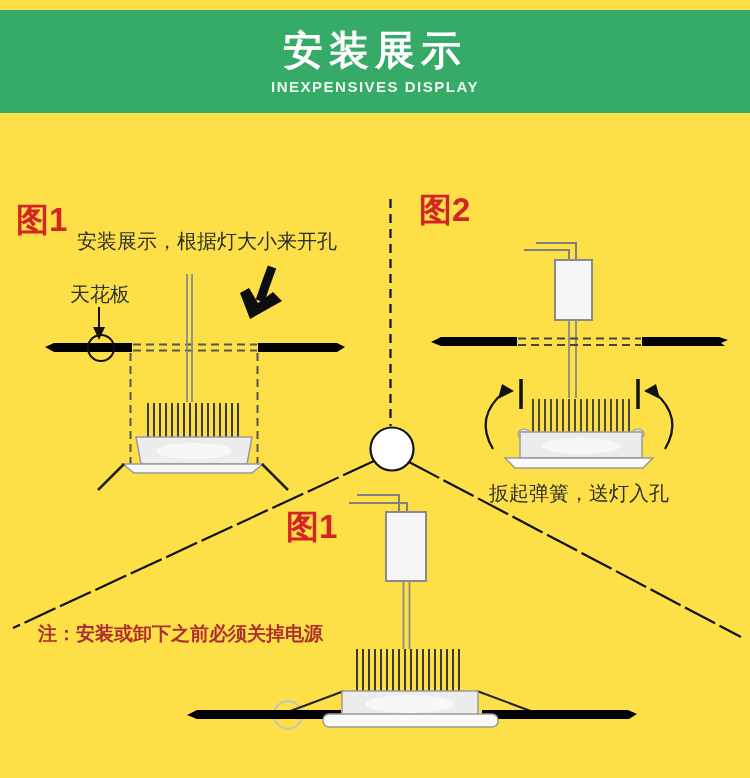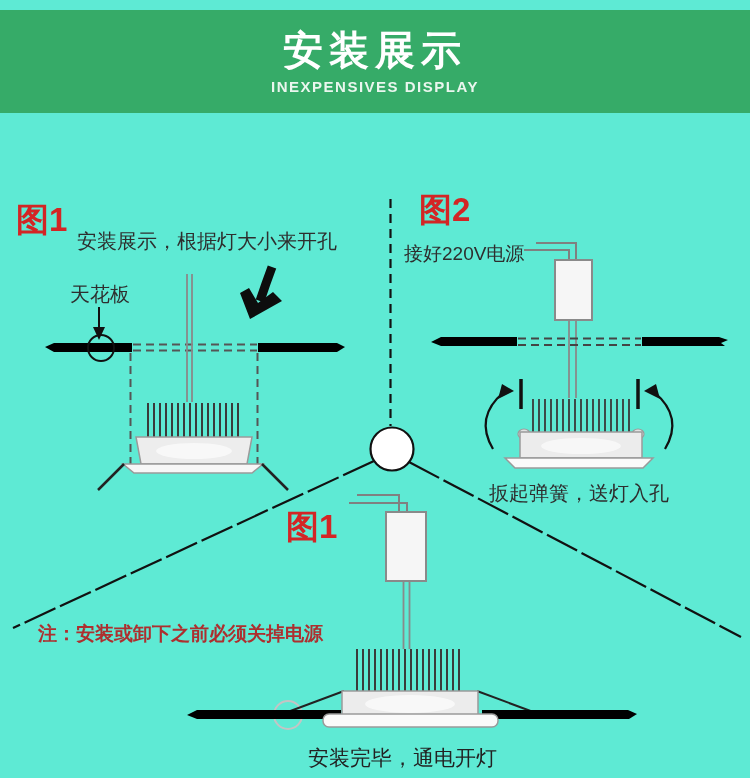--- a/index.html
+++ b/index.html
@@ -1,17 +1,17 @@
 <!DOCTYPE html>
 <html><head>
 <meta charset="utf-8">
 <style>
   html,body{margin:0;padding:0;background:#ffffff;}
   .stage{
-    position:relative;width:750px;height:778px;background:#5eead4;overflow:hidden;
+    position:relative;width:750px;height:778px;background:#fde047;overflow:hidden;
     font-family:"Liberation Sans","DejaVu Sans",sans-serif;
   }
   .header-band{
     position:absolute;left:0;top:10px;width:750px;height:103px;
     background:#36ab68;display:flex;flex-direction:column;align-items:center;justify-content:center;
   }
   .header-title{
     color:#ffffff;font-size:40px;font-weight:bold;letter-spacing:6px;line-height:1.1;
   }
   .header-sub{
@@ -159,19 +159,17 @@
       <ellipse cx="410" cy="704" rx="45" ry="9" fill="#ffffff" opacity="0.65"></ellipse>
       <rect x="323" y="714" width="175" height="13" rx="6" fill="#fafafa" stroke="#9a9a9a" stroke-width="1.5"></rect>
     </g>
   </svg>
 
   <div class="lbl fig-label" style="left:16px;top:198px;">图1</div>
   <div class="lbl cap" style="left:77px;top:228px;">安装展示，根据灯大小来开孔</div>
   <div class="lbl cap" style="left:70px;top:281px;">天花板</div>
 
   <div class="lbl fig-label" style="left:419px;top:188px;">图2</div>
-  <div class="lbl cap-small" style="left:404px;top:241px;">接好220V电源</div>
   <div class="lbl cap" style="left:489px;top:480px;">扳起弹簧，送灯入孔</div>
 
   <div class="lbl fig-label" style="left:286px;top:505px;">图1</div>
   <div class="lbl note-text" style="left:38px;top:621px;">注：安装或卸下之前必须关掉电源</div>
-  <div class="lbl final-cap" style="left:308px;top:744px;">安装完毕，通电开灯</div>
 </div>
 
 </body></html>

